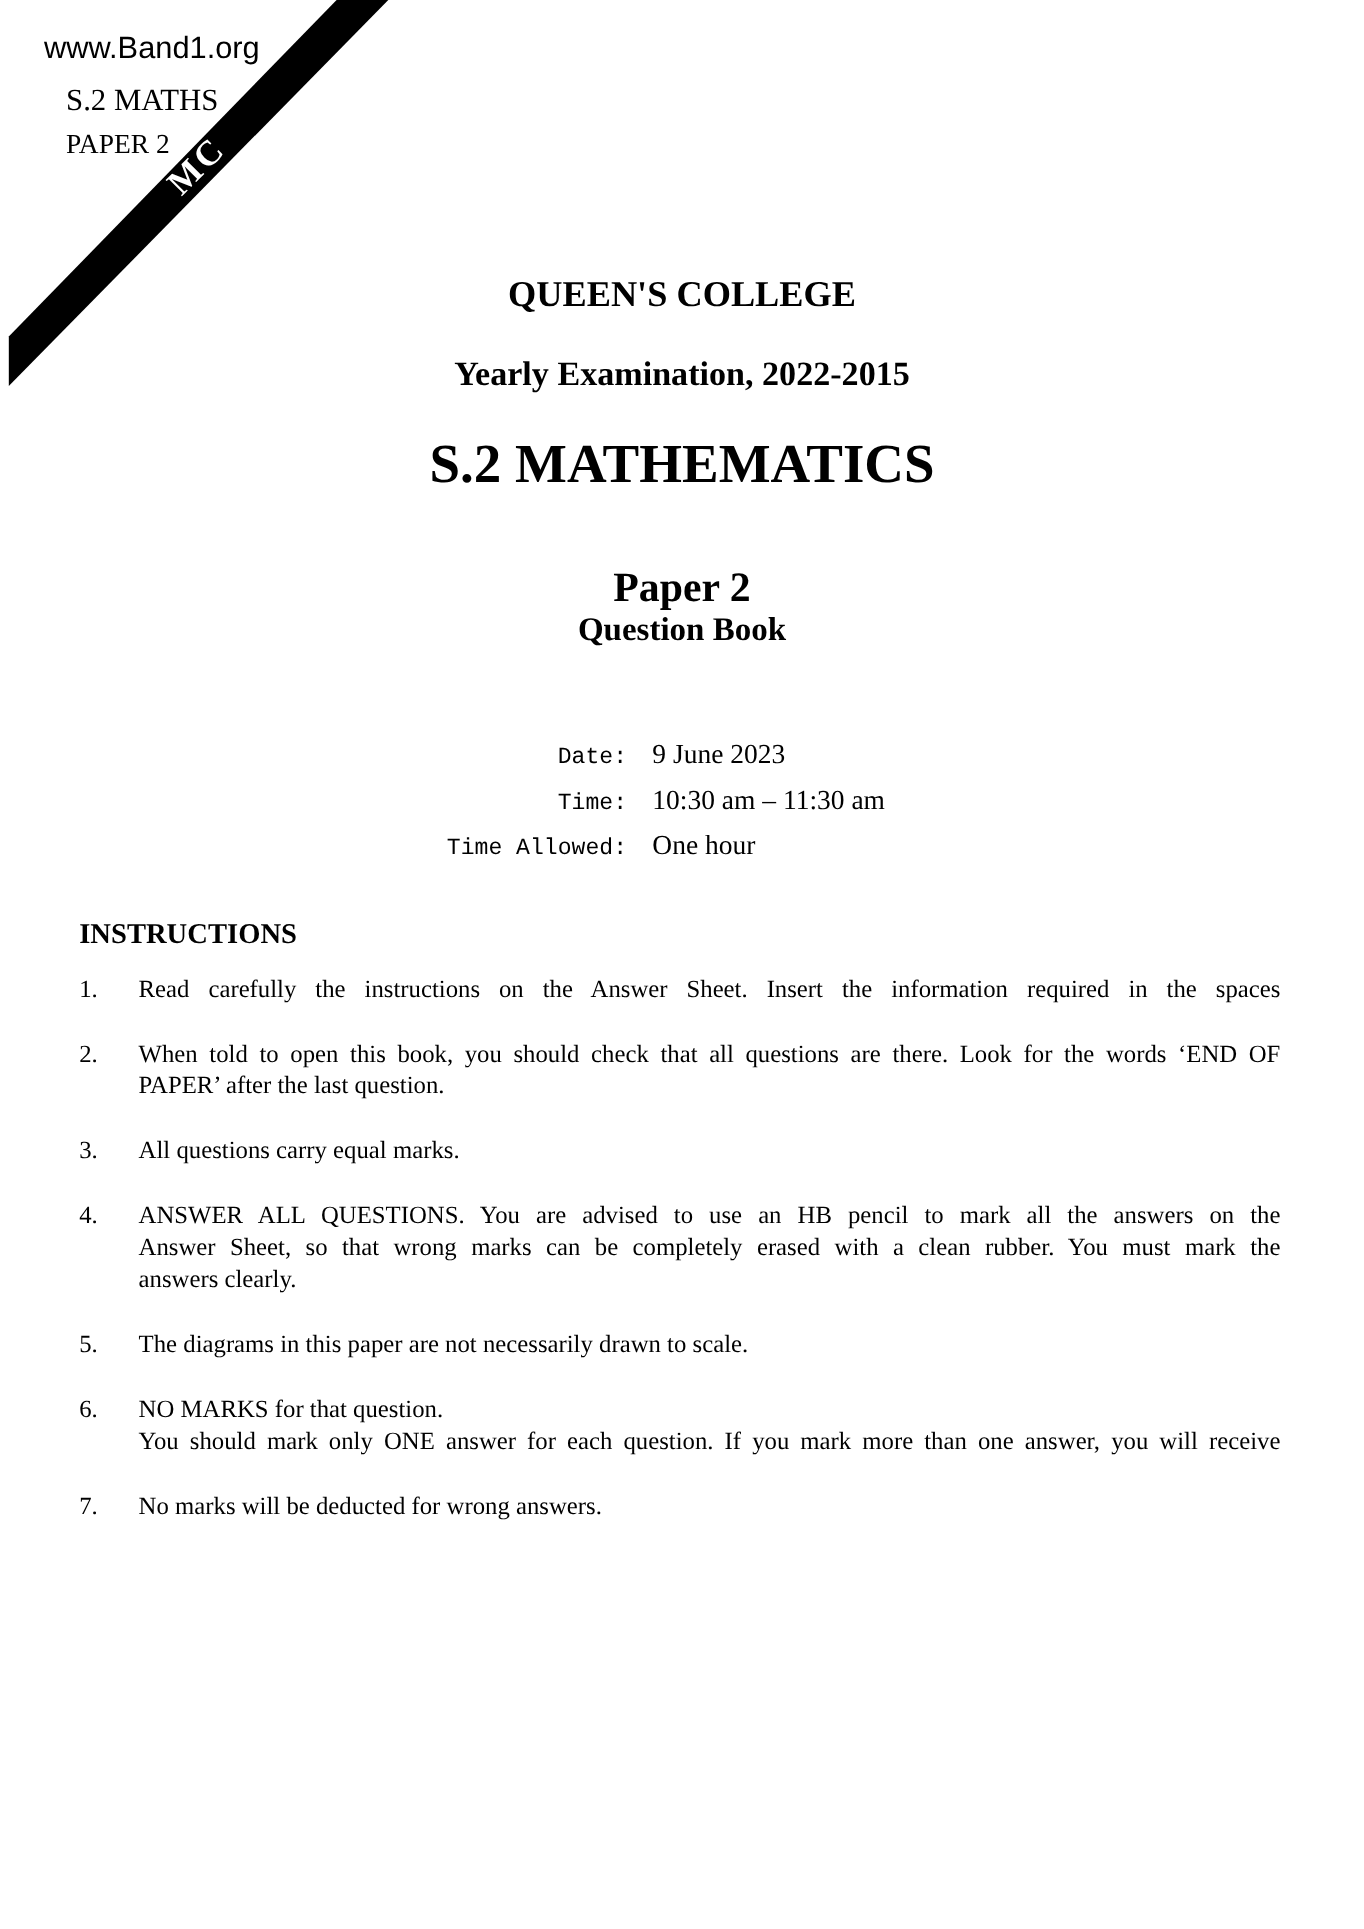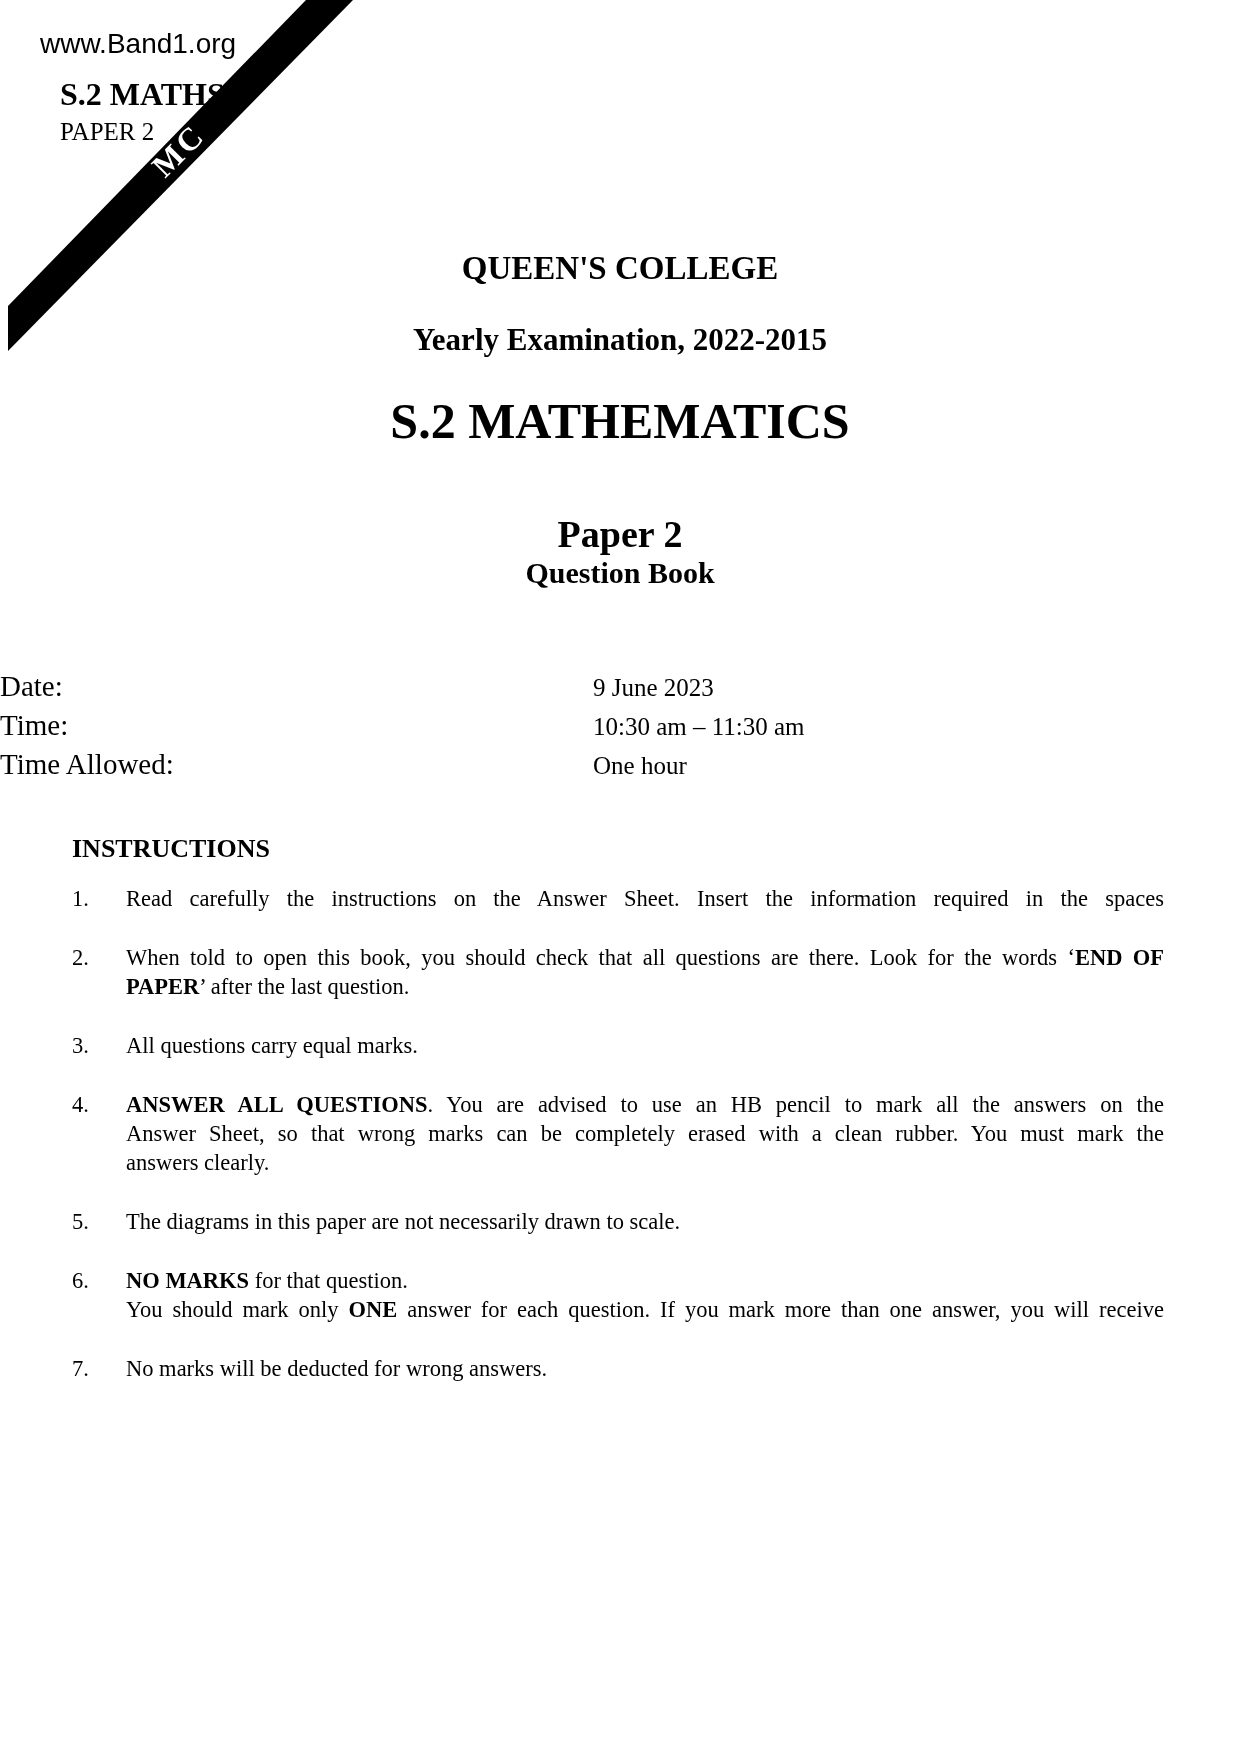--- a/index.html
+++ b/index.html
@@ -1,40 +1,40 @@
 <!DOCTYPE html>
 <html><head>
 <meta charset="utf-8">
 <style>
   html,body{margin:0;padding:0;background:#fff;}
   .page{position:relative;width:1240px;height:1754px;background:#fff;color:#000;
         font-family:"Liberation Serif","DejaVu Serif",serif;overflow:hidden;}
   .abs{position:absolute;}
   .ribbon-svg{position:absolute;left:0;top:0;}
   .site{left:40px;top:28px;font-family:"Liberation Sans","DejaVu Sans",sans-serif;font-size:28px;}
-  .subject{left:60px;top:76px;font-size:32px;font-weight:bold;}
+  .subject{left:60px;top:76px;font-size:28px;font-weight:normal;}
   .paper-no{left:60px;top:118px;font-size:25px;}
   .tline{left:0;top:0;width:1240px;text-align:center;font-weight:bold;}
   .t-school{top:250px;font-size:33px;}
   .t-exam{top:322px;font-size:31px;}
   .t-main{top:392px;font-size:50px;text-align:center;}
   .t-paper{top:512px;font-size:38px;}
   .t-book{top:556px;font-size:30px;}
   .meta{left:0;top:672px;width:1240px;}
   .meta-row{display:flex;align-items:baseline;margin-bottom:9px;}
-  .meta-label{width:570px;text-align:left;font-size:29px;line-height:29px;}
+  .meta-label{width:570px;text-align:right;font-size:21px;line-height:29px;font-family:Liberation Mono, monospace;}
   .meta-value{margin-left:23px;font-size:25px;line-height:29px;}
   .instr-head{left:72px;top:834px;font-size:26px;font-weight:bold;}
   .instr-list{left:72px;top:884px;width:1092px;}
   .item{display:flex;margin-bottom:30px;font-size:22.5px;}
   .num{width:54px;flex:none;line-height:29px;}
   .body{width:1038px;}
   .line{line-height:29px;text-align:left;}
   .line.j{text-align:justify;text-align-last:justify;}
-  .b{font-weight:bold;}
+  .b{font-weight:normal;}
 </style>
 </head>
 <body>
 
 <div class="page">
 
   <svg class="ribbon-svg" width="400" height="400" viewBox="0 0 400 400" aria-hidden="true">
     <polygon points="306,0 353,0 8,351 8,306" fill="#000000"></polygon>
     <text transform="translate(186,158) rotate(-45)" text-anchor="middle" font-family="Liberation Serif, DejaVu Serif, serif" font-weight="bold" font-size="32" letter-spacing="3" fill="#ffffff">MC</text>
   </svg>

